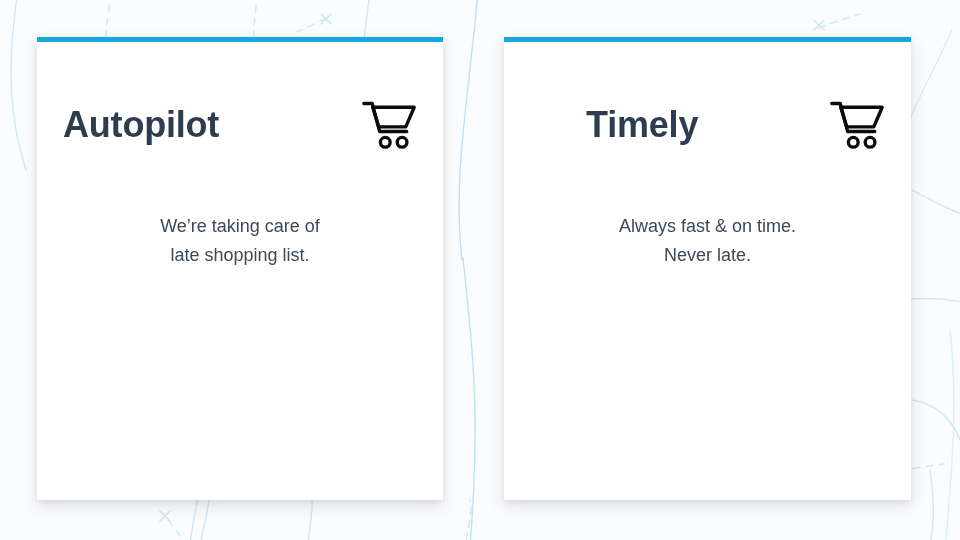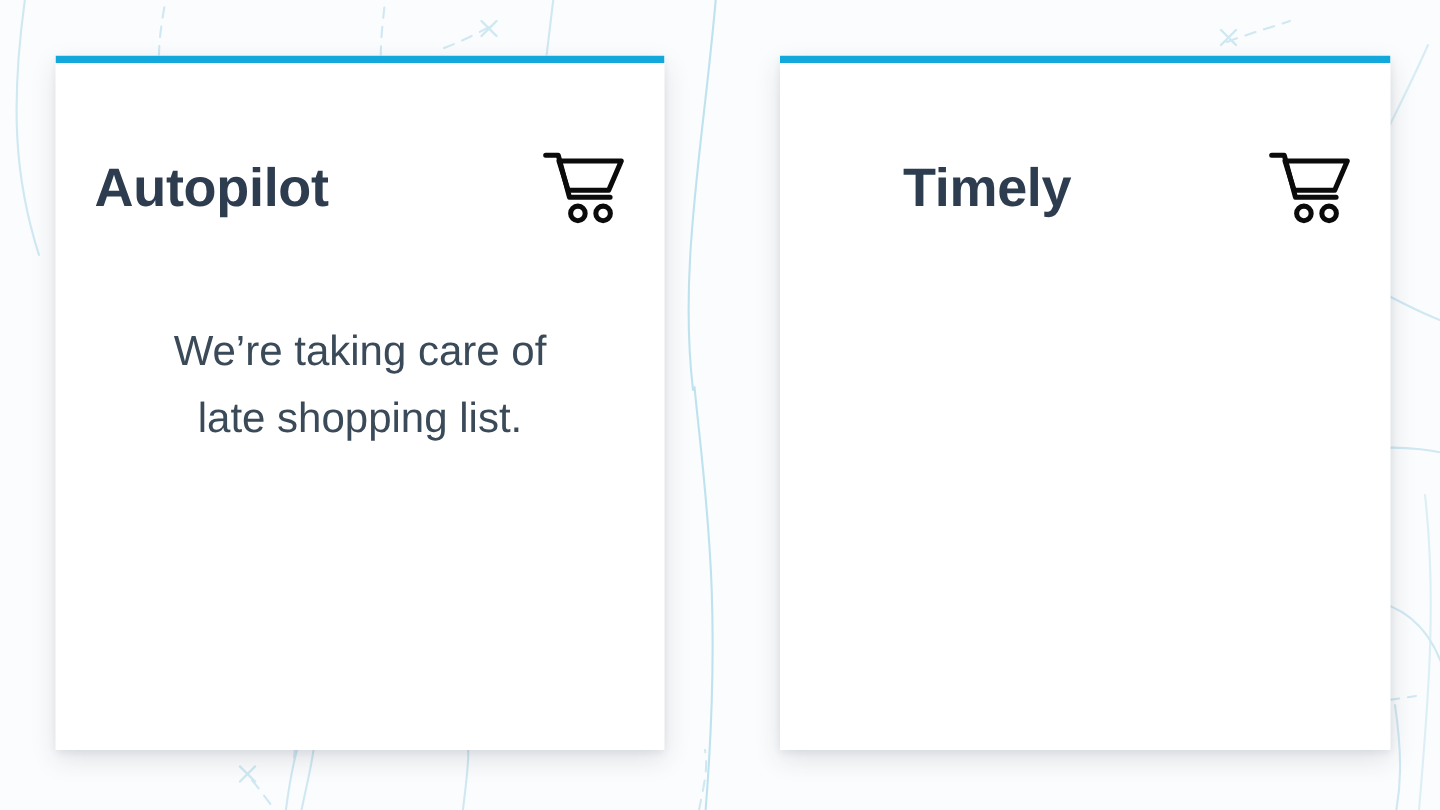--- a/index.html
+++ b/index.html
@@ -38,21 +38,21 @@
     top: 37px;
     height: 463px;
     background: #ffffff;
     box-shadow: 0 6px 16px rgba(33, 48, 66, 0.13),
                 0 2px 5px rgba(33, 48, 66, 0.07);
     z-index: 2;
     box-sizing: border-box;
     overflow: hidden;
   }
   .card--one  { left: 37px;  width: 406px; }
-  .card--two  { left: 520px; width: 407px; }
+  .card--two  { left: 504px; width: 407px; }
 
   .accent-bar {
     position: absolute;
     top: 0;
     left: 0;
     right: 0;
     height: 5px;
     background: #13a8db;
   }
 
@@ -94,21 +94,21 @@
     flex: 0 0 auto;
     display: block;
   }
 
   .card-body {
     position: absolute;
     left: 22px;
     right: 22px;
     top: 170px;
     text-align: center;
-    font-size: 28px;
+    font-size: 18px;
     line-height: 1.6;
     color: #3b4a58;
     font-weight: normal;
   }
   .card-body-line { display: block; }
 </style>
 </head>
 <body>
 
 <div id="stage">
@@ -194,17 +194,21 @@
         <h2 class="card-title">Timely</h2>
 
         <svg class="cart-icon" viewBox="0 0 60 54" xmlns="http://www.w3.org/2000/svg" fill="none" stroke="#0b0b0b" stroke-width="3.6" stroke-linecap="round" stroke-linejoin="round">
           <path d="M 3,4 L 12,4 L 20,34 L 49,34"></path>
           <path d="M 12.5,8 L 57,8 L 48,29 L 19,29 Z"></path>
           <circle cx="26" cy="45.5" r="5.2"></circle>
           <circle cx="44" cy="45.5" r="5.2"></circle>
         </svg>
       </div>
 
+      <div class="card-body">
+        <span class="card-body-line">Always fast &amp; on time.</span>
+        <span class="card-body-line">Never late.</span>
+      </div>
 
     </div>
   </div>
 
 </div>
 
 </body></html>

